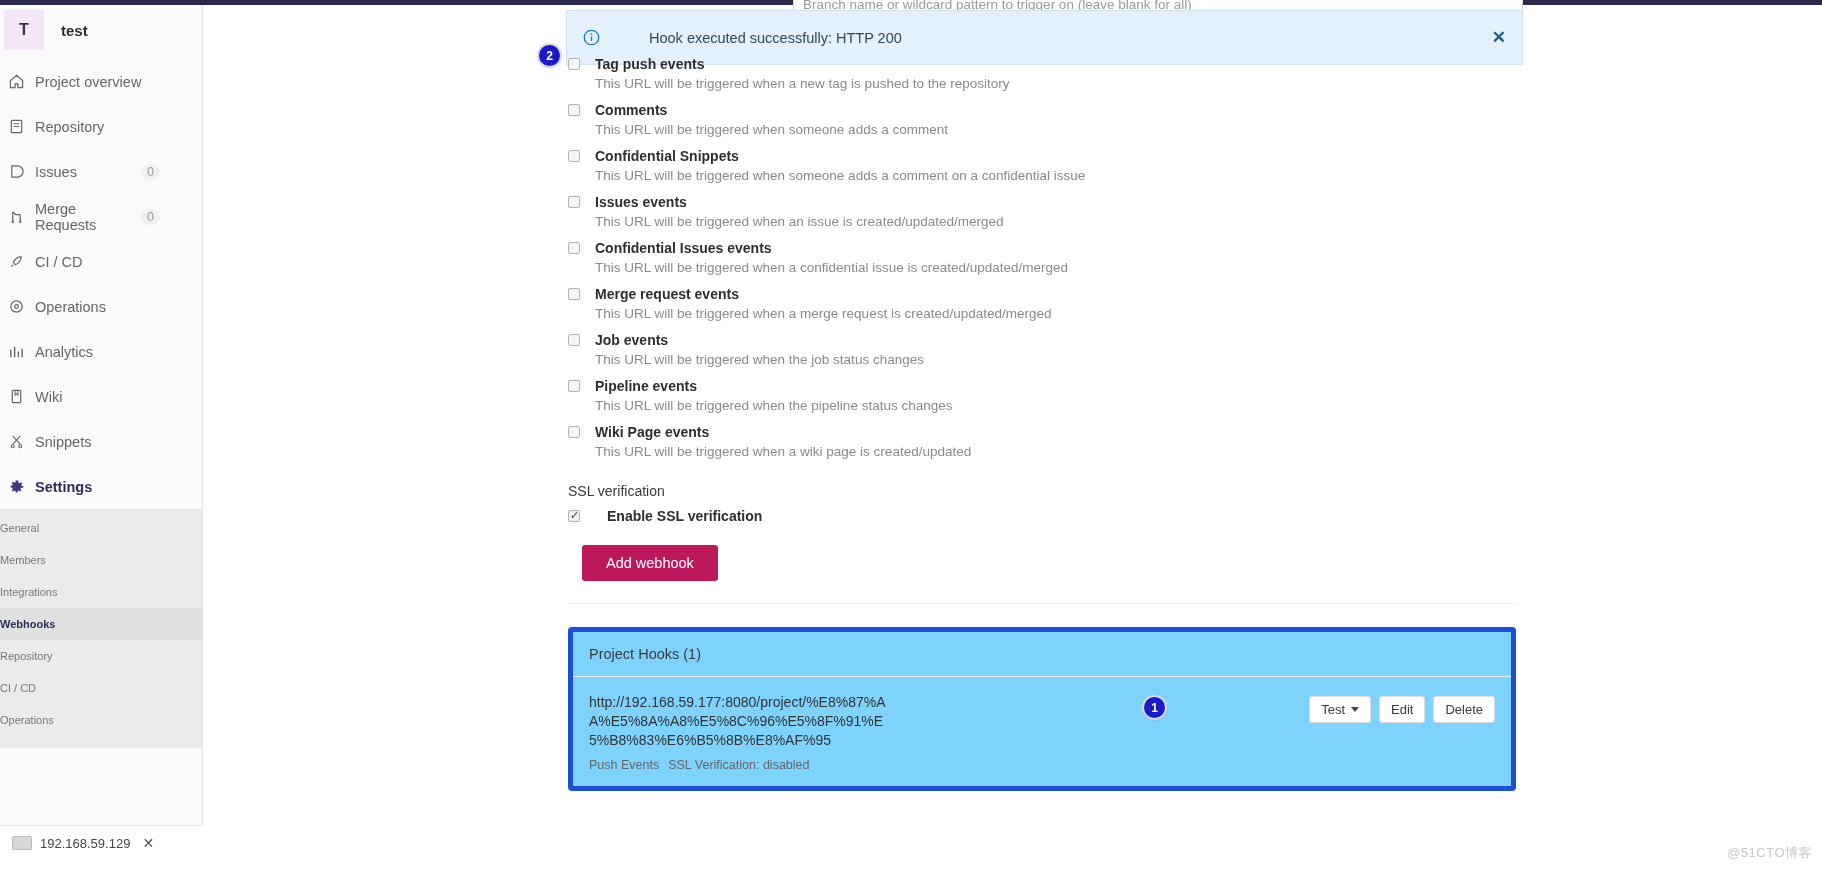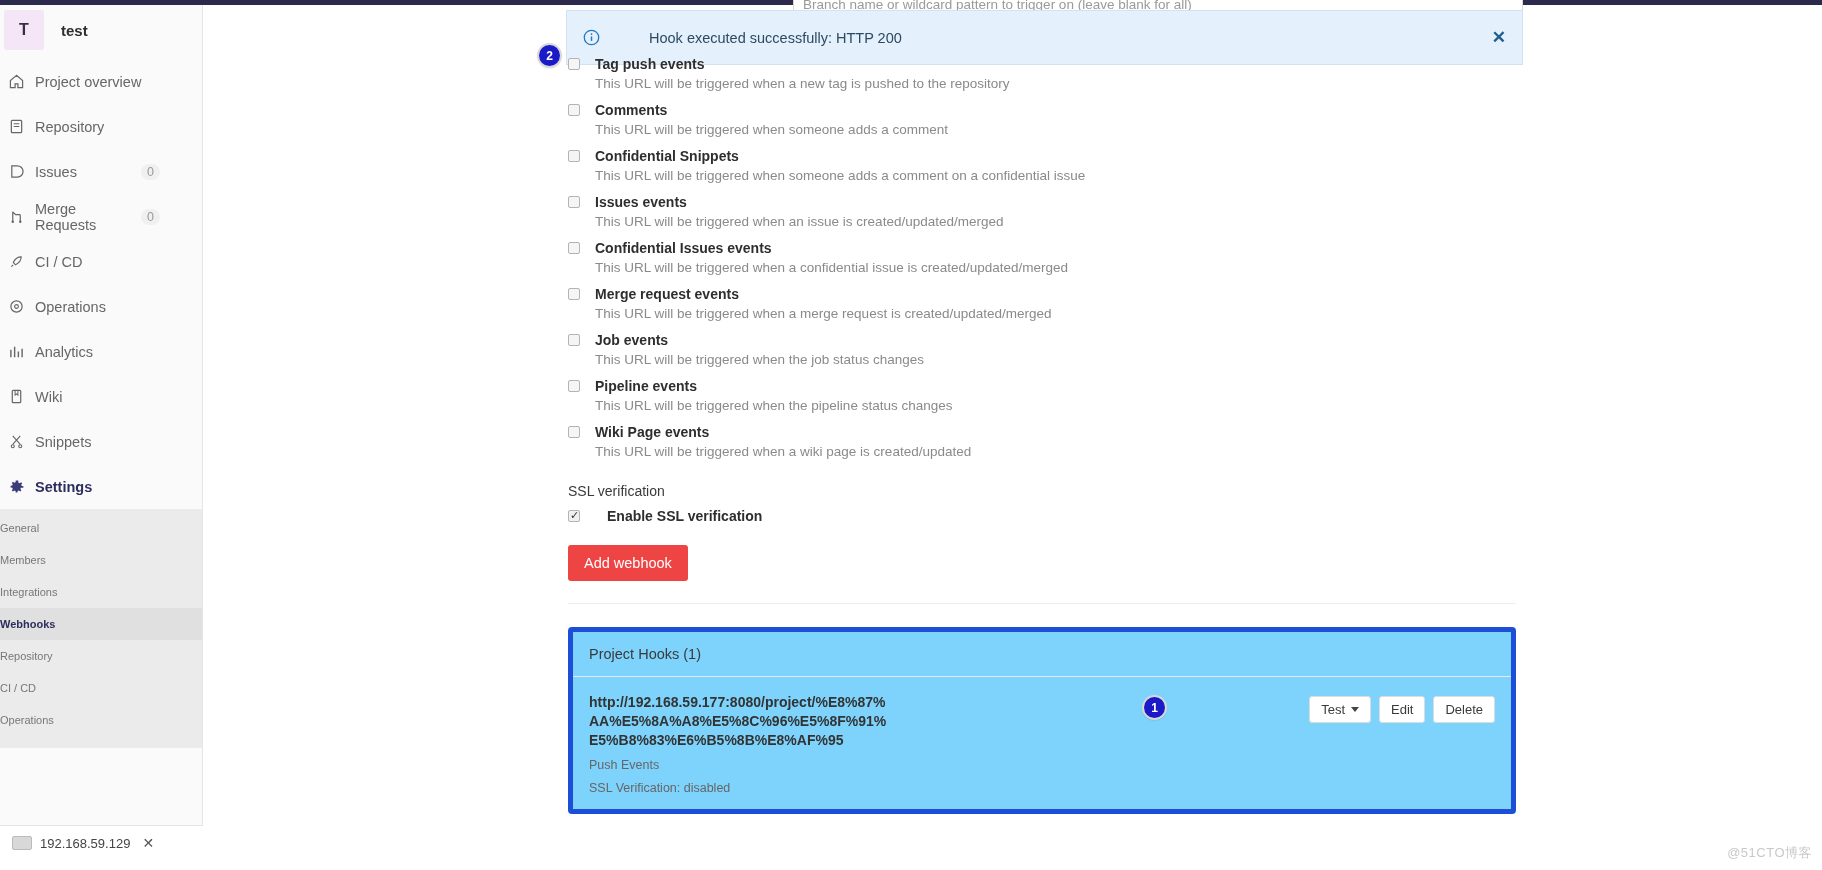--- a/index.html
+++ b/index.html
@@ -126,45 +126,46 @@
   .ck-desc { font-size:13.5px; color:#8a8a8a; line-height:19px; margin-top:1px; }
 
   .section-label {
     font-size:14px; color:#3a3a3a; margin-top:22px; margin-bottom:8px;
   }
   .ssl-row { display:flex; align-items:flex-start; }
   .ssl-row .ck-title { font-size:14px;padding-left:12px; }
 
   .btn-add {
     display:inline-block; margin-top:20px;
-    background:#ef4444; color:#fff; border:none; border-radius:3px;
-    padding:10px 16px; font-size:14.5px; cursor:pointer;
+    background:#be185d; color:#fff; border:none; border-radius:3px;
+    padding:10px 24px; font-size:14.5px; cursor:pointer;
     font-family:"Liberation Sans", sans-serif;
+    margin-left:14px;
   }
 
   .divider {
     position:absolute; left:365px; top:598px; width:948px; height:1px; background:#ededed;
   }
 
   
   .hooks-card {
     position:absolute; left:365px; top:622px; width:948px;
     border:5px solid #1d4ed8; border-radius:4px; background:#7dd3fc;
   }
   .hooks-head {
     padding:14px 16px; font-size:14.5px; color:#3a3a3a;
     border-bottom:1px solid #e8e8e8;
   }
   .hook-row { display:flex; padding:16px 16px 14px 16px; }
   .hook-left { flex:1; min-width:0; }
   .hook-url {
     font-size:14px; color:#333; line-height:19px;
-    word-break:break-all; max-width:300px; font-weight:700;
-  }
-  .hook-tags { margin-top:8px; display:flex; gap:9px;flex-direction:column; }
+    word-break:break-all; max-width:300px; font-weight:400;
+  }
+  .hook-tags { margin-top:8px; display:flex; gap:9px; }
   .hook-tags .tag { font-size:12.5px; color:#666; }
   .hook-actions { display:flex; align-items:flex-start; gap:8px; padding-top:3px; }
   .btn-sm {
     border:1px solid #dcdcdc; background:#fff; border-radius:3px;
     padding:5px 11px; font-size:13px; color:#3a3a3a; cursor:pointer;
     font-family:"Liberation Sans", sans-serif; display:flex; align-items:center; gap:6px;
   }
   .caret {
     width:0; height:0; border-left:4px solid transparent; border-right:4px solid transparent;
     border-top:5px solid #444;

